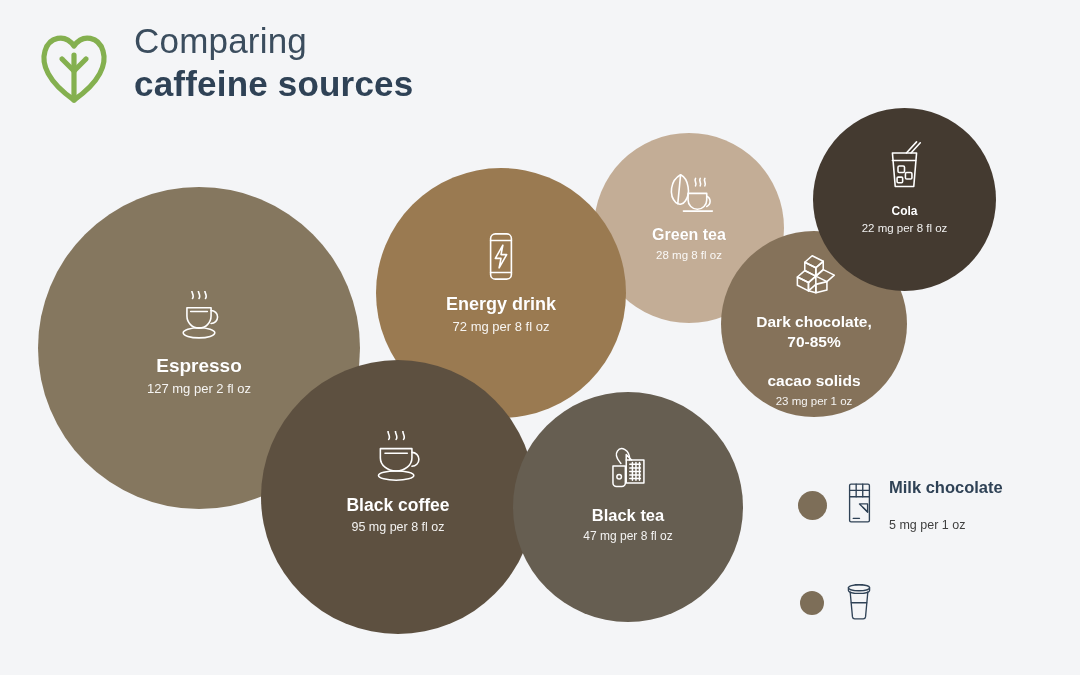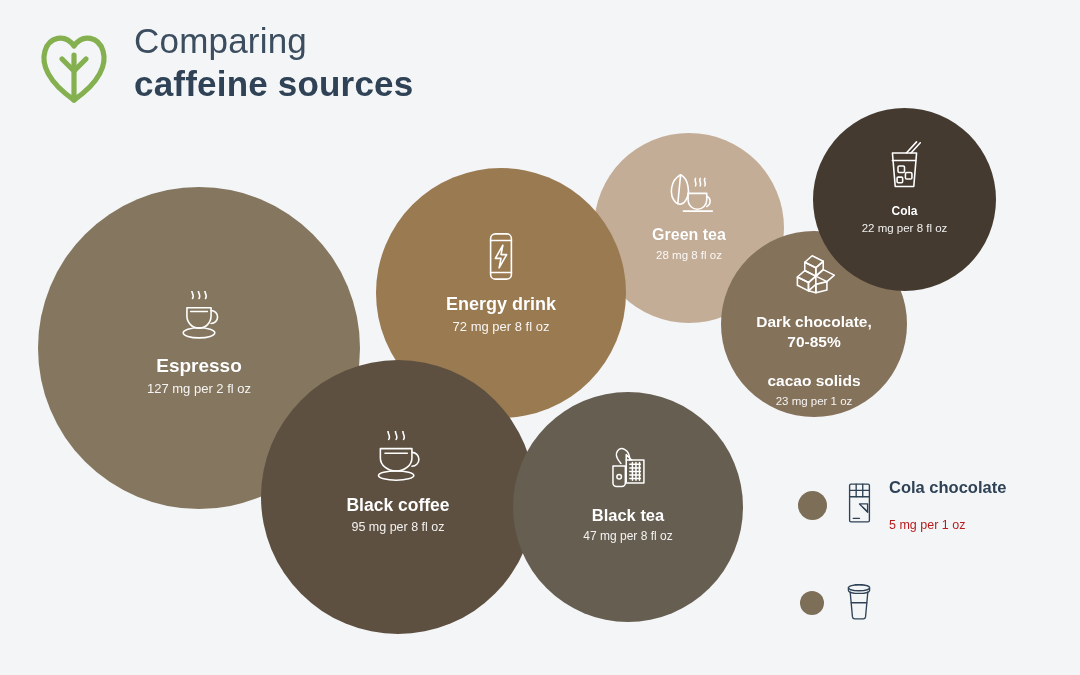--- a/index.html
+++ b/index.html
@@ -80,21 +80,21 @@
   
   #legend { position:absolute; left:798px; top:478px; }
   .legend-row { display:flex; align-items:center; margin-bottom:48px; }
   .legend-dot { border-radius:50%; background:#7d6e58; flex:none; }
   #legend-milk .legend-dot  { width:29px; height:29px; }
   #legend-decaf .legend-dot { width:24px; height:24px; margin-left:2px; }
   .legend-icon { flex:none; margin-left:19px; }
   #legend-decaf .legend-icon { margin-left:20px; }
   .legend-text { margin-left:16px; }
   .legend-label { font-size:16.5px; font-weight:bold; color:#2f4256; line-height:1.2; }
-  .legend-value { font-size:12.5px; color:#b91c1c; margin-top:20px; line-height:1.2; }
+  .legend-value { font-size:12.5px; color:#404040; margin-top:20px; line-height:1.2; }
 </style>
 </head>
 <body>
 
 <div id="header">
   <span id="logo">
     <svg viewBox="0 0 72 78" width="72" height="78">
       <g fill="none" stroke="#84b04f" stroke-width="5.2" stroke-linecap="round" stroke-linejoin="round">
         <path d="M36 73 C 10 55, 3 37, 7 24 C 11 10, 27 6, 36 19 C 45 6, 61 10, 65 24 C 69 37, 62 55, 36 73 Z"></path>
         <path d="M36 73 L 36 28"></path>
@@ -248,21 +248,21 @@
           <path d="M4 16 h22"></path>
           <path d="M11.3 2 v14 M18.6 2 v14"></path>
           <path d="M4 9 h22"></path>
           <path d="M15 24 l 9 0 l 0 9 z"></path>
           <path d="M19 28 l 5 5"></path>
           <path d="M8 40 h 7"></path>
         </g>
       </svg>
     </span>
     <span class="legend-text">
-      <span class="legend-label" style="display:block">Cola chocolate</span>
+      <span class="legend-label" style="display:block">Milk chocolate</span>
       <span class="legend-value" style="display:block">5 mg per 1 oz</span>
     </span>
   </div>
 
   <div class="legend-row" id="legend-decaf">
     <span class="legend-dot"></span>
     <span class="legend-icon">
       <svg viewBox="0 0 34 44" width="30" height="40">
         <g fill="none" stroke="#2f4256" stroke-width="1.5" stroke-linecap="round" stroke-linejoin="round">
           <ellipse cx="17" cy="7" rx="12" ry="3.4"></ellipse>

